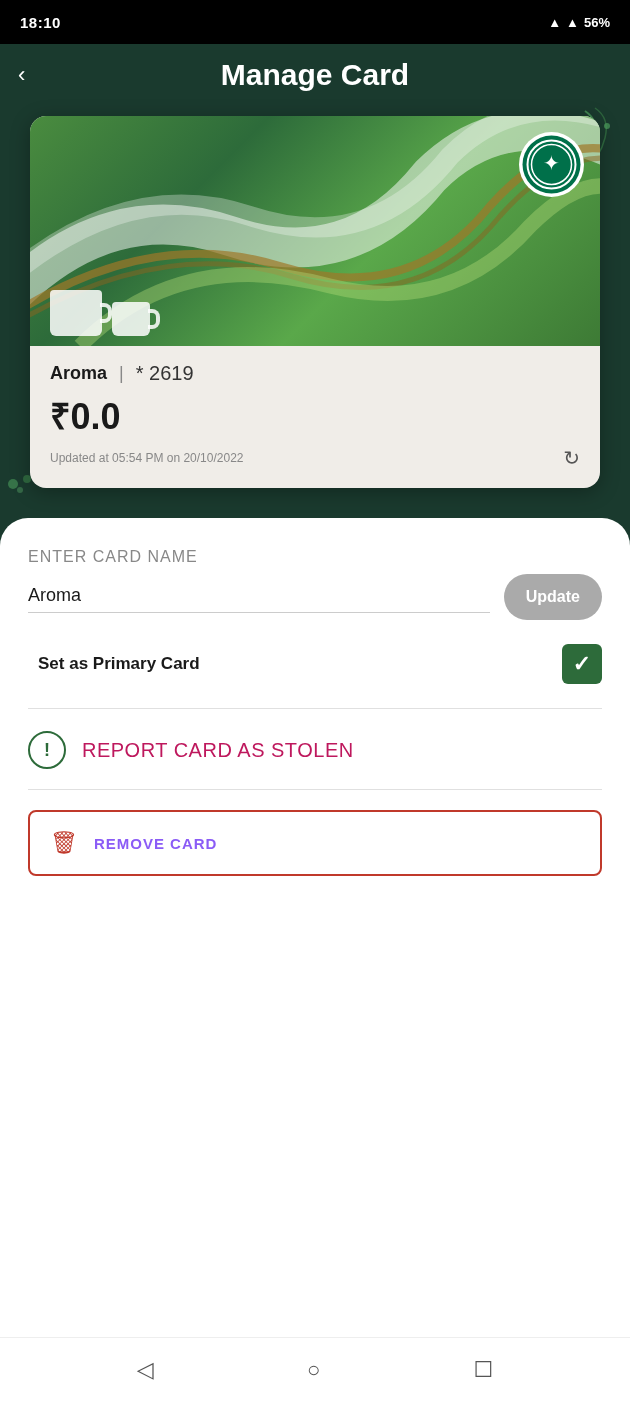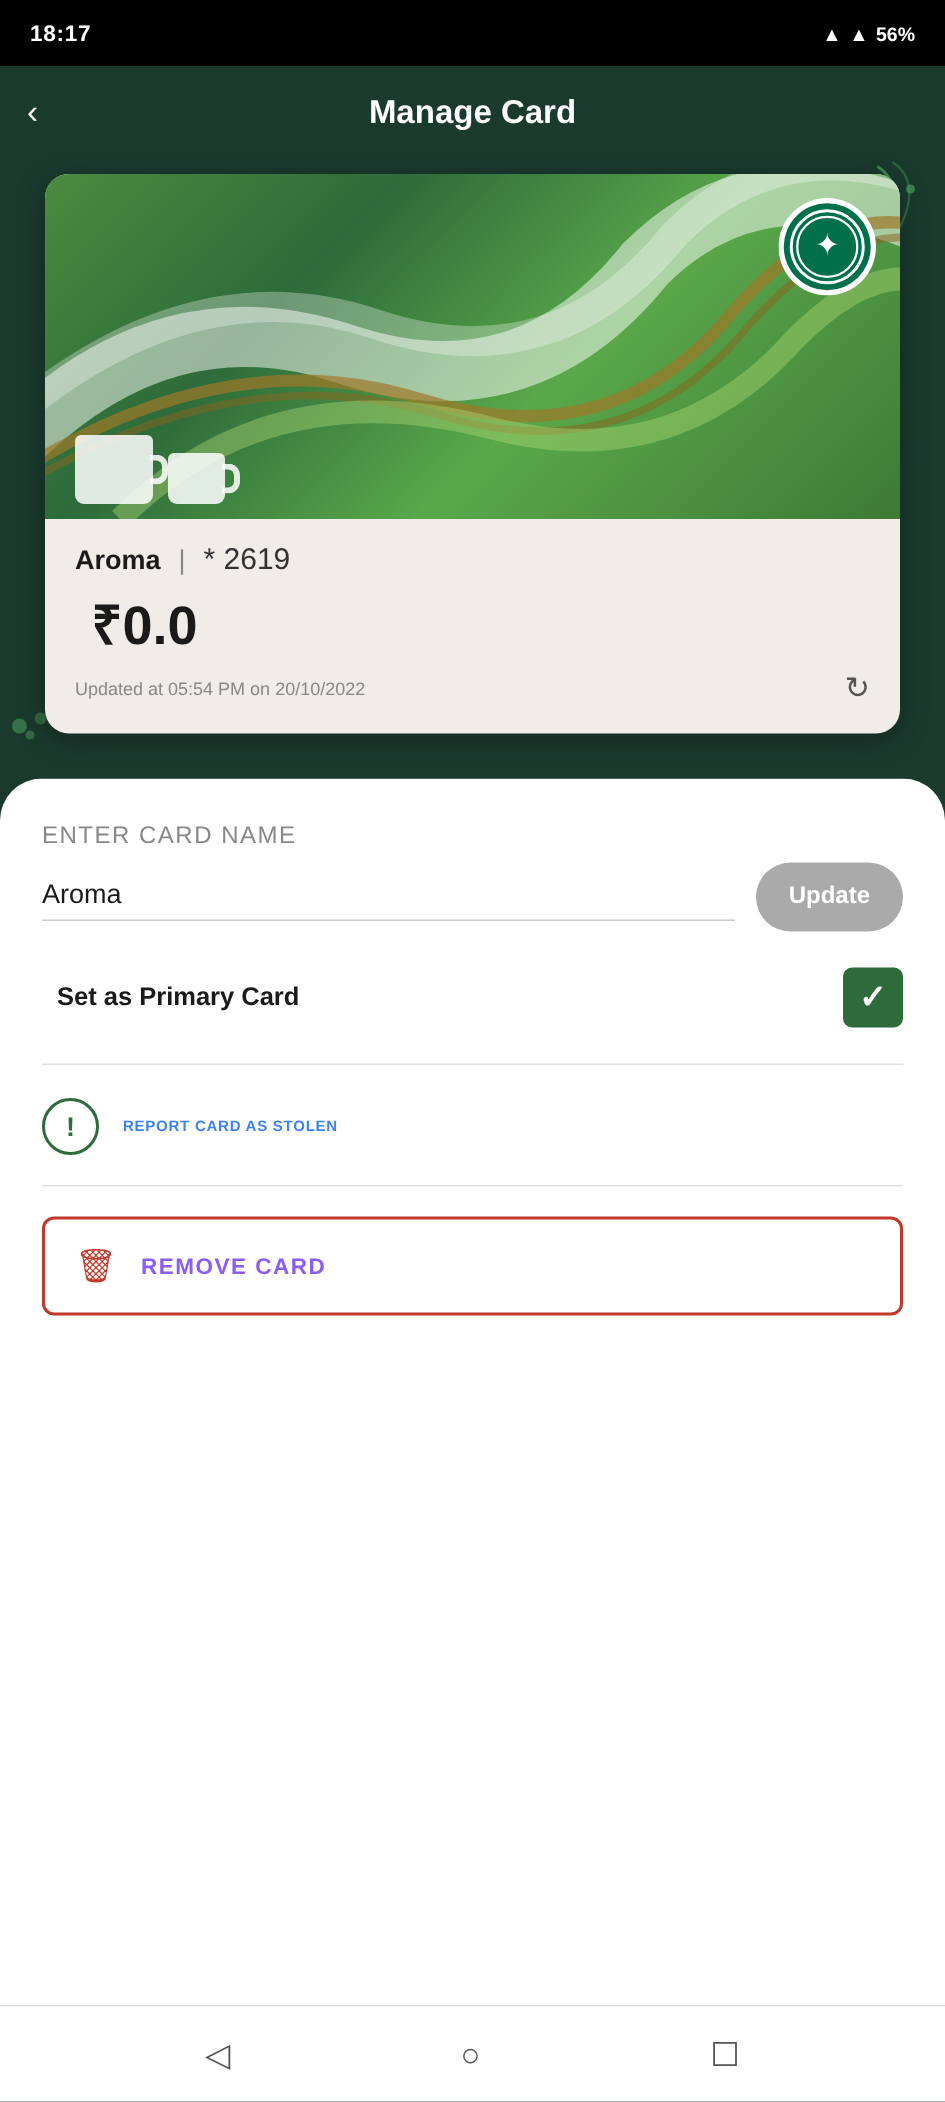--- a/index.html
+++ b/index.html
@@ -43,21 +43,21 @@
       position: absolute;
       left: 18px;
       color: #fff;
       font-size: 22px;
       background: none;
       border: none;
       cursor: pointer;
     }
     .nav-title {
       color: #fff;
-      font-size: 22px;
+      font-size: 30px;
       font-weight: 700;
     }
 
     
     .card-area {
       background: #1a3a2e;
       padding: 10px 30px 30px 30px;
       position: relative;
       flex-shrink: 0;
     }
@@ -174,21 +174,20 @@
     }
     .card-number {
       font-size: 20px;
       color: #333;
     }
     .card-balance {
       font-size: 36px;
       font-weight: 700;
       color: #1a1a1a;
       margin-bottom: 6px;
-      margin-left: 11px;
     }
     .card-updated-row {
       display: flex;
       align-items: center;
       justify-content: space-between;
     }
     .card-updated {
       font-size: 12px;
       color: #888;
     }
@@ -301,23 +300,23 @@
       align-items: center;
       justify-content: center;
       flex-shrink: 0;
     }
     .report-icon-inner {
       color: #2d6b3a;
       font-size: 18px;
       font-weight: 700;
     }
     .report-text {
-      font-size: 10px;
-      font-weight: 700;
-      color: #3b82f6;
+      font-size: 20px;
+      font-weight: 400;
+      color: #be185d;
       letter-spacing: 0.5px;
     }
 
     .divider2 {
       height: 1px;
       background: #e0e0e0;
       margin-bottom: 0;
     }
 
     
@@ -363,21 +362,21 @@
     
     .bottom-spacer {
       flex: 1;
       background: #fff;
     }
   </style>
 </head>
 <body>
 
 <div class="status-bar">
-  <span class="status-left">18:17</span>
+  <span class="status-left">18:10</span>
   <span class="status-right">
     <span>▲</span>
     <span>▲</span>
     <span>56%</span>
   </span>
 </div>
 
 <div class="top-nav">
   <button class="back-btn">‹</button>
   <span class="nav-title">Manage Card</span>

